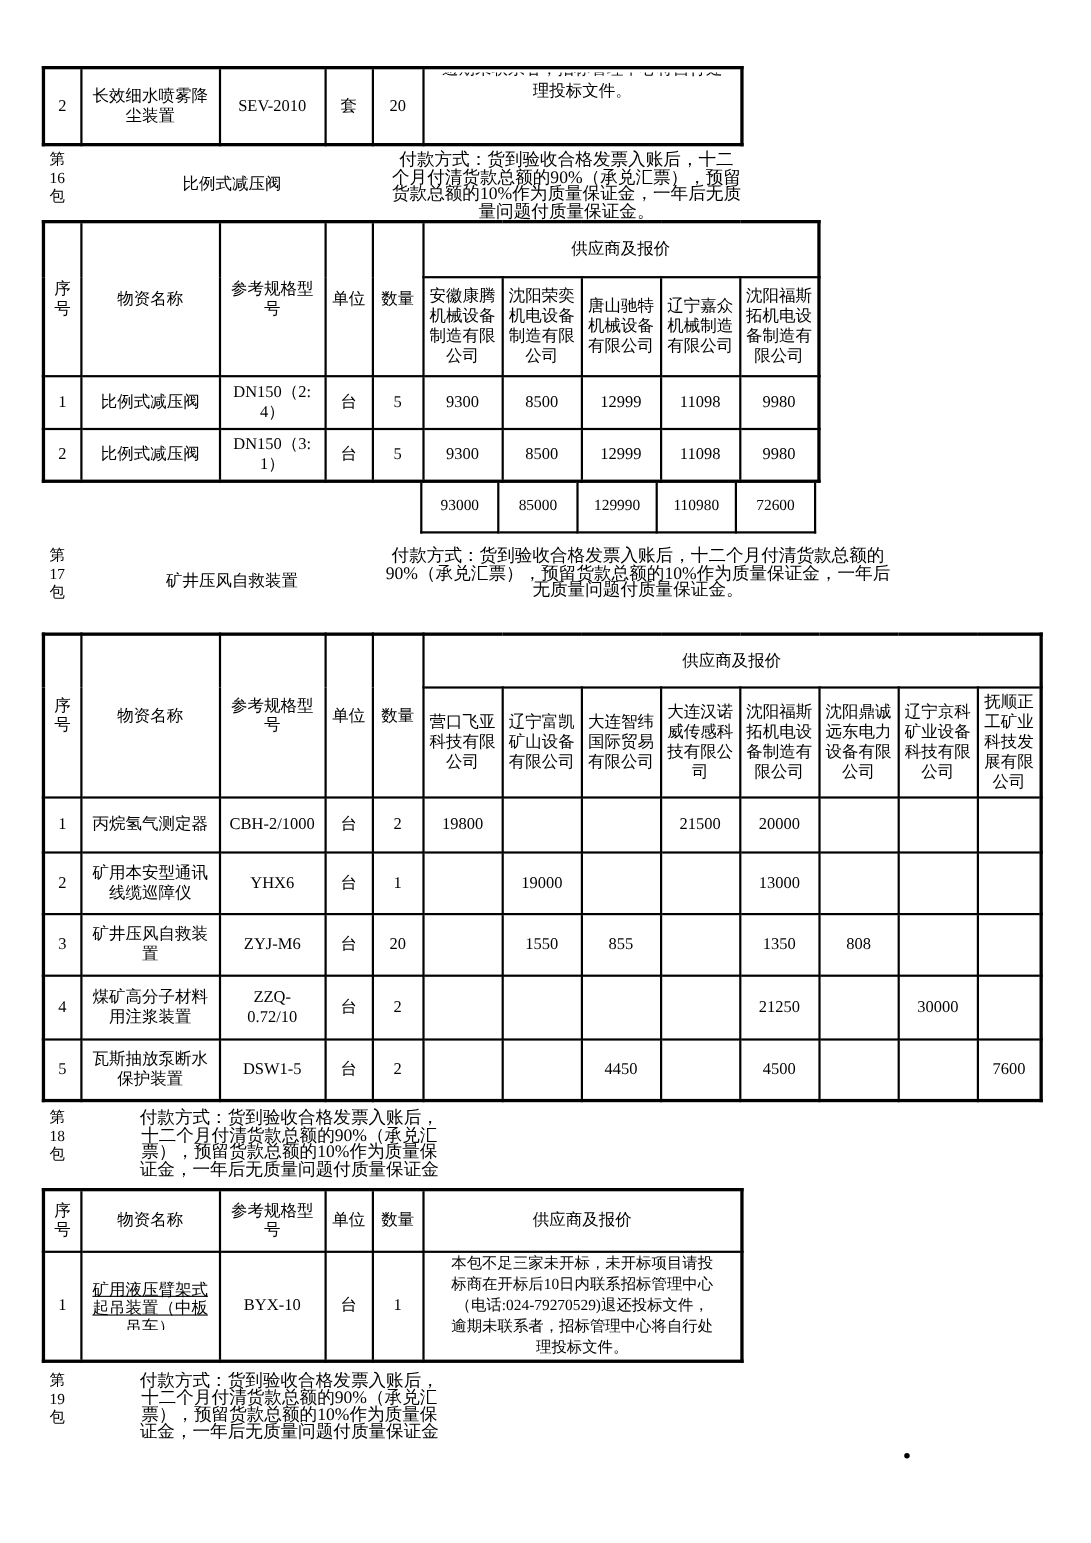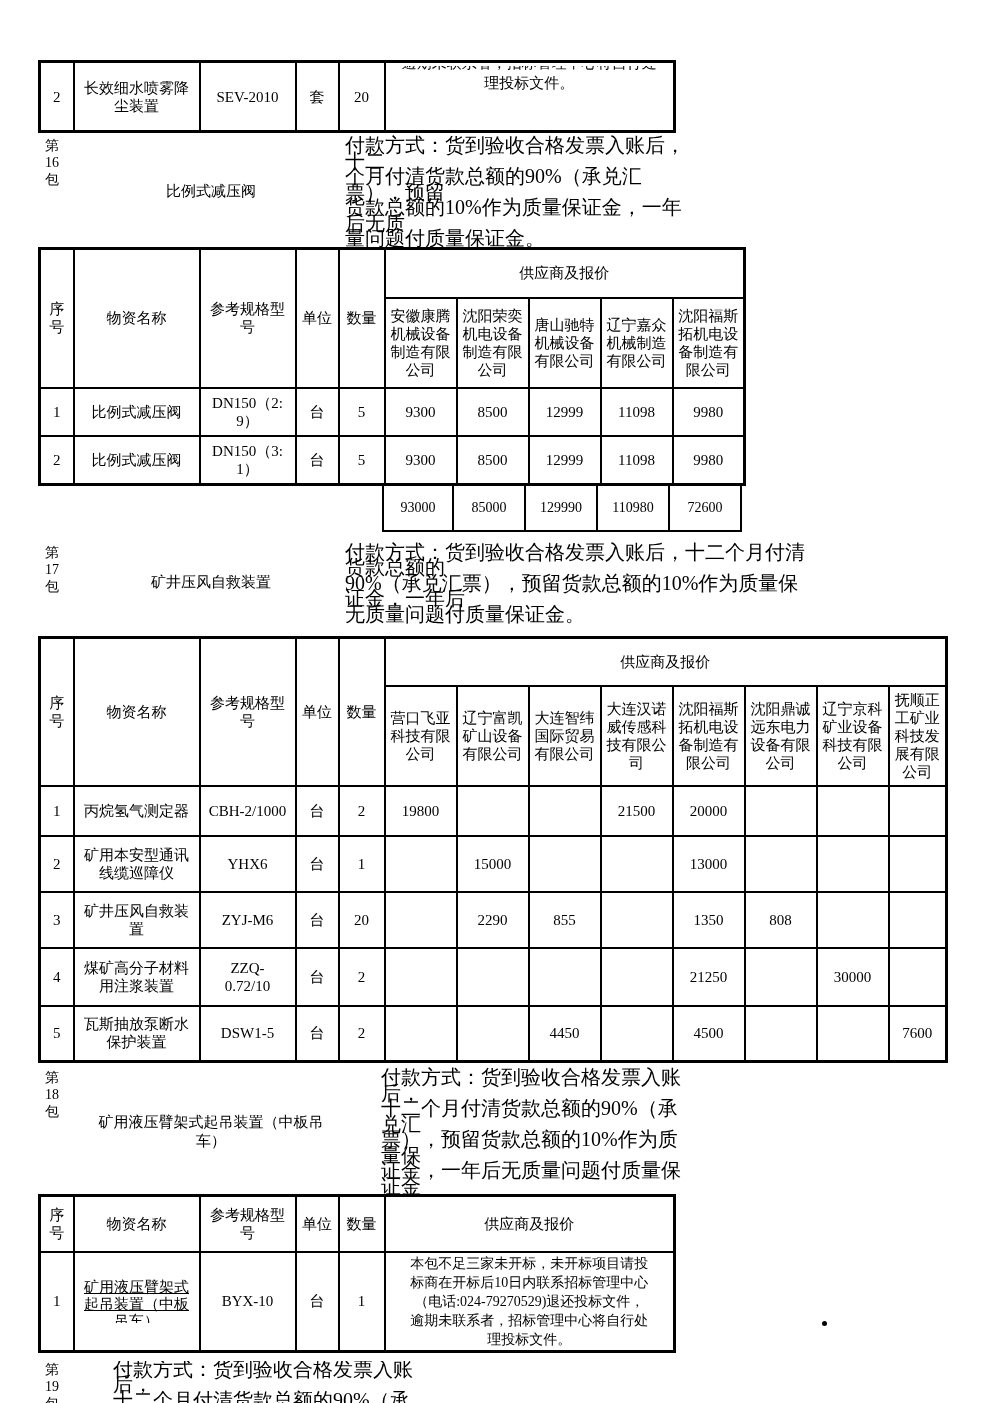--- a/index.html
+++ b/index.html
@@ -58,21 +58,21 @@
   .totals .tcell + .tcell { border-left: none; }
 
   
   .sec { display: flex; margin-left: 45px; }
   .sec-label { width: 32px; font-size: 14px; line-height: 17px; text-align: left; }
   .sec-name {
     width: 268px; display: flex; align-items: center; justify-content: center;
     text-align: center; font-size: 15px; line-height: 19px;
   }
   .sec-pay {
-    font-size: 20px; line-height: 15.5px; 
+    font-size: 16px; line-height: 15.5px; text-align: center;
     padding-top: 1px;
   }
   .sec16 { margin-top: 4px; min-height: 62px; }
   .sec16 .sec-pay { width: 340px; }
   .sec17 { margin-top: 12px; min-height: 64px; margin-bottom: 14px; }
   .sec17 .sec-pay { width: 470px; }
   .sec18 { margin-top: 6px; min-height: 72px; }
   .sec18 .sec-pay { width: 300px; margin-left: 36px; }
   .sec19 { margin-top: 8px; }
   .sec19 .sec-pay { width: 300px; margin-left: 36px; height: 68px; overflow: hidden; }
@@ -153,21 +153,21 @@
     <td class="supplier-h">安徽康腾机械设备制造有限公司</td>
     <td class="supplier-h">沈阳荣奕机电设备制造有限公司</td>
     <td class="supplier-h">唐山驰特机械设备有限公司</td>
     <td class="supplier-h">辽宁嘉众机械制造有限公司</td>
     <td class="supplier-h">沈阳福斯拓机电设备制造有限公司</td>
   </tr>
   <tr class="r48">
     <td class="num">1</td>
     <td>比例式减压阀</td>
     <td class="num pre">DN150（2:
-9）</td>
+4）</td>
     <td>台</td>
     <td class="num">5</td>
     <td class="num">9300</td>
     <td class="num">8500</td>
     <td class="num">12999</td>
     <td class="num">11098</td>
     <td class="num">9980</td>
   </tr>
   <tr class="r48">
     <td class="num">2</td>
@@ -253,36 +253,36 @@
     <td class="num"></td>
     <td class="num"></td>
   </tr>
   <tr class="r56">
     <td class="num">2</td>
     <td>矿用本安型通讯线缆巡障仪</td>
     <td class="num pre">YHX6</td>
     <td>台</td>
     <td class="num">1</td>
     <td class="num"></td>
-    <td class="num">15000</td>
+    <td class="num">19000</td>
     <td class="num"></td>
     <td class="num"></td>
     <td class="num">13000</td>
     <td class="num"></td>
     <td class="num"></td>
     <td class="num"></td>
   </tr>
   <tr class="r56">
     <td class="num">3</td>
     <td>矿井压风自救装置</td>
     <td class="num pre">ZYJ-M6</td>
     <td>台</td>
     <td class="num">20</td>
     <td class="num"></td>
-    <td class="num">2290</td>
+    <td class="num">1550</td>
     <td class="num">855</td>
     <td class="num"></td>
     <td class="num">1350</td>
     <td class="num">808</td>
     <td class="num"></td>
     <td class="num"></td>
   </tr>
   <tr class="r58">
     <td class="num">4</td>
     <td>煤矿高分子材料用注浆装置</td>
@@ -314,22 +314,20 @@
     <td class="num"></td>
     <td class="num">7600</td>
   </tr>
 </tbody>
   </table>
 
 <div class="sec sec18">
   <div class="sec-label pre">第
 18
 包</div>
-  <div class="sec-name pre">矿用液压臂架式起吊装置（中板吊
-车）</div>
   <div class="sec-pay pre">付款方式：货到验收合格发票入账后，
 十二个月付清货款总额的90%（承兑汇
 票），预留货款总额的10%作为质量保
 证金，一年后无质量问题付质量保证金</div>
 </div>
 
 <table class="grid">
   <colgroup>
     <col style="width:34px">
       <col style="width:126px">

